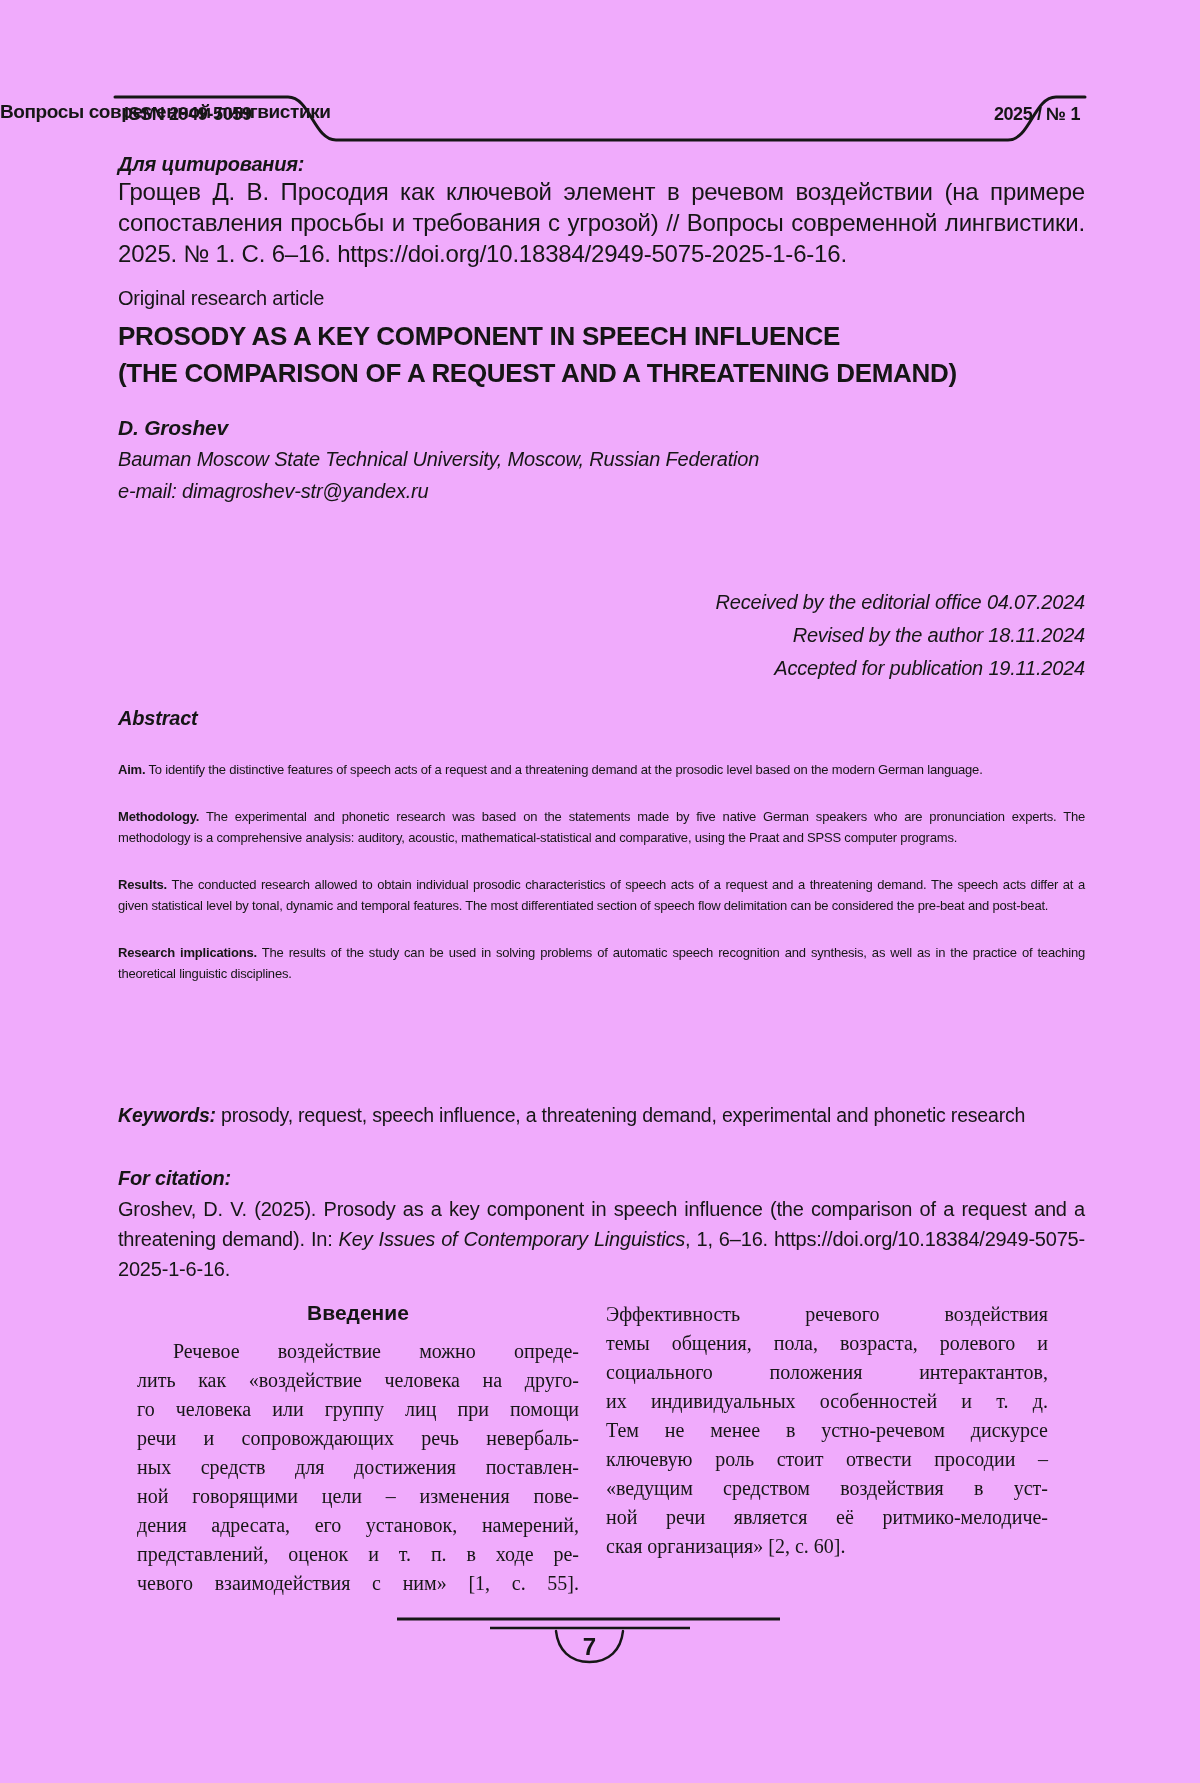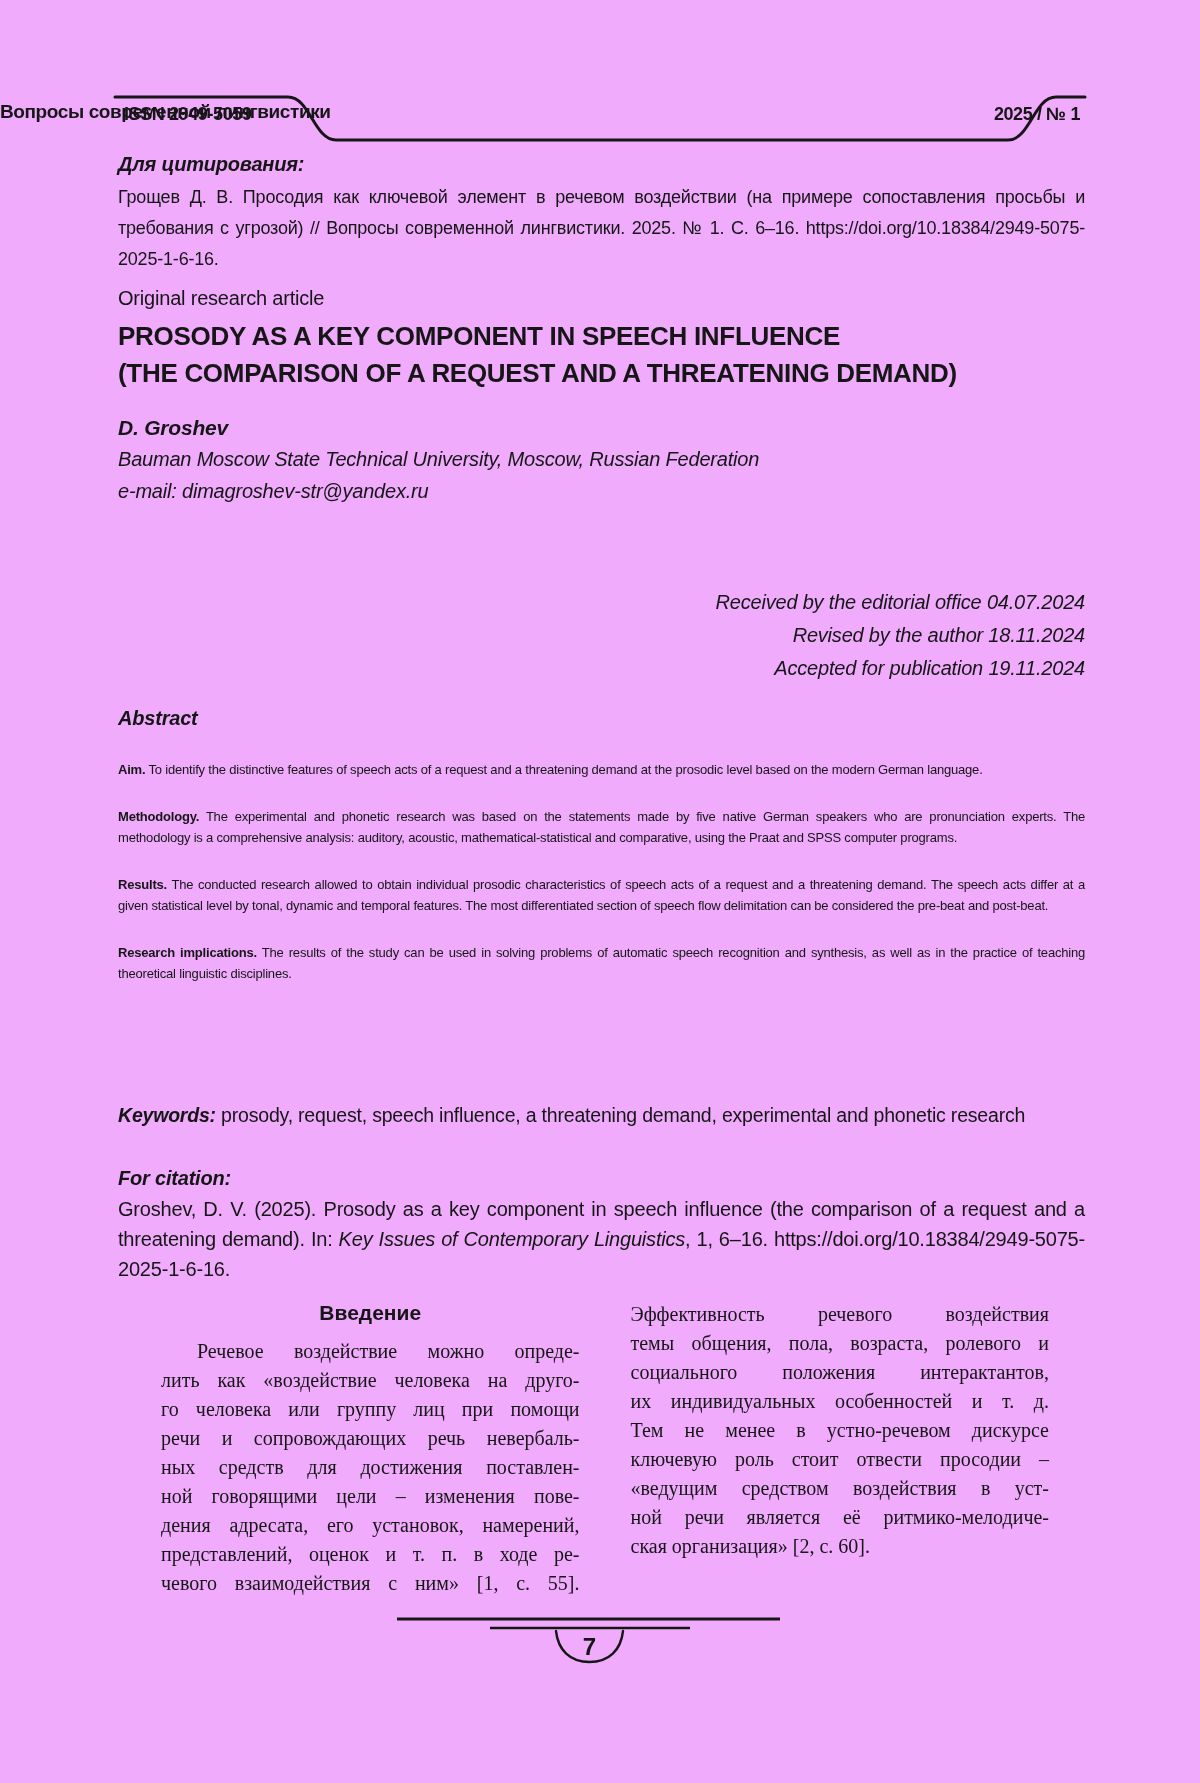--- a/index.html
+++ b/index.html
@@ -10,36 +10,36 @@
   }
   .abs { position:absolute; }
 
   
   .hdr-text { position:absolute; font-weight:700; font-size:18px; letter-spacing:-0.4px; white-space:nowrap; }
   .hdr-center { left:0; width:1200px; text-align:left; font-size:19px; }
 
   
   .block { position:absolute; left:118px; width:967px; letter-spacing:-0.2px; }
   .lbl-bi { font-style:italic; font-weight:700; font-size:20px; line-height:24px; }
-  .cite-ru { font-size:18px; line-height:31px; text-align:justify; margin-top:6px; }
+  .cite-ru { font-size:24px; line-height:31px; text-align:justify; margin-top:0; }
   .article-type { font-size:20px; line-height:24px; }
   .title { font-weight:700; font-size:26px; line-height:37px; letter-spacing:-0.3px; }
   .author-name { font-style:italic; font-weight:700; font-size:21px; line-height:30px; }
   .affil { font-style:italic; font-size:20px; line-height:32px; }
   .dates { font-style:italic; font-size:20px; line-height:33px; text-align:right; }
   .abs-par { font-size:13px; line-height:21px; text-align:justify;margin-top:26px; }
   .abs-par b { letter-spacing:-0.2px; }
   .kw-par { font-size:19.5px; line-height:30px; text-align:justify; }
   .kw-lbl { font-style:italic; font-weight:700; }
   .cite-en { font-size:20px; line-height:30px; text-align:justify; margin-top:4px; }
   .cite-en .it { font-style:italic; }
 
   
   .intro { position:absolute; left:137px; top:1300px; width:912px; display:flex; gap:27px; }
-  .col { width:442px; font-family:"Liberation Serif", serif;margin-left:24px; }
+  .col { width:442px; font-family:"Liberation Serif", serif; }
   .intro-heading {
     font-family:"Liberation Sans", sans-serif; font-weight:700; font-size:21px;
     line-height:26px; text-align:center; margin-bottom:11px;
   }
   .col-lines > div {
     font-size:20px; line-height:29px; text-align:justify; text-align-last:justify;
     white-space:nowrap;
   }
   .col-lines.indent-first > div:first-child { text-indent:36px; }
   .col-lines.end-par > div:last-child { text-align-last:left; }

